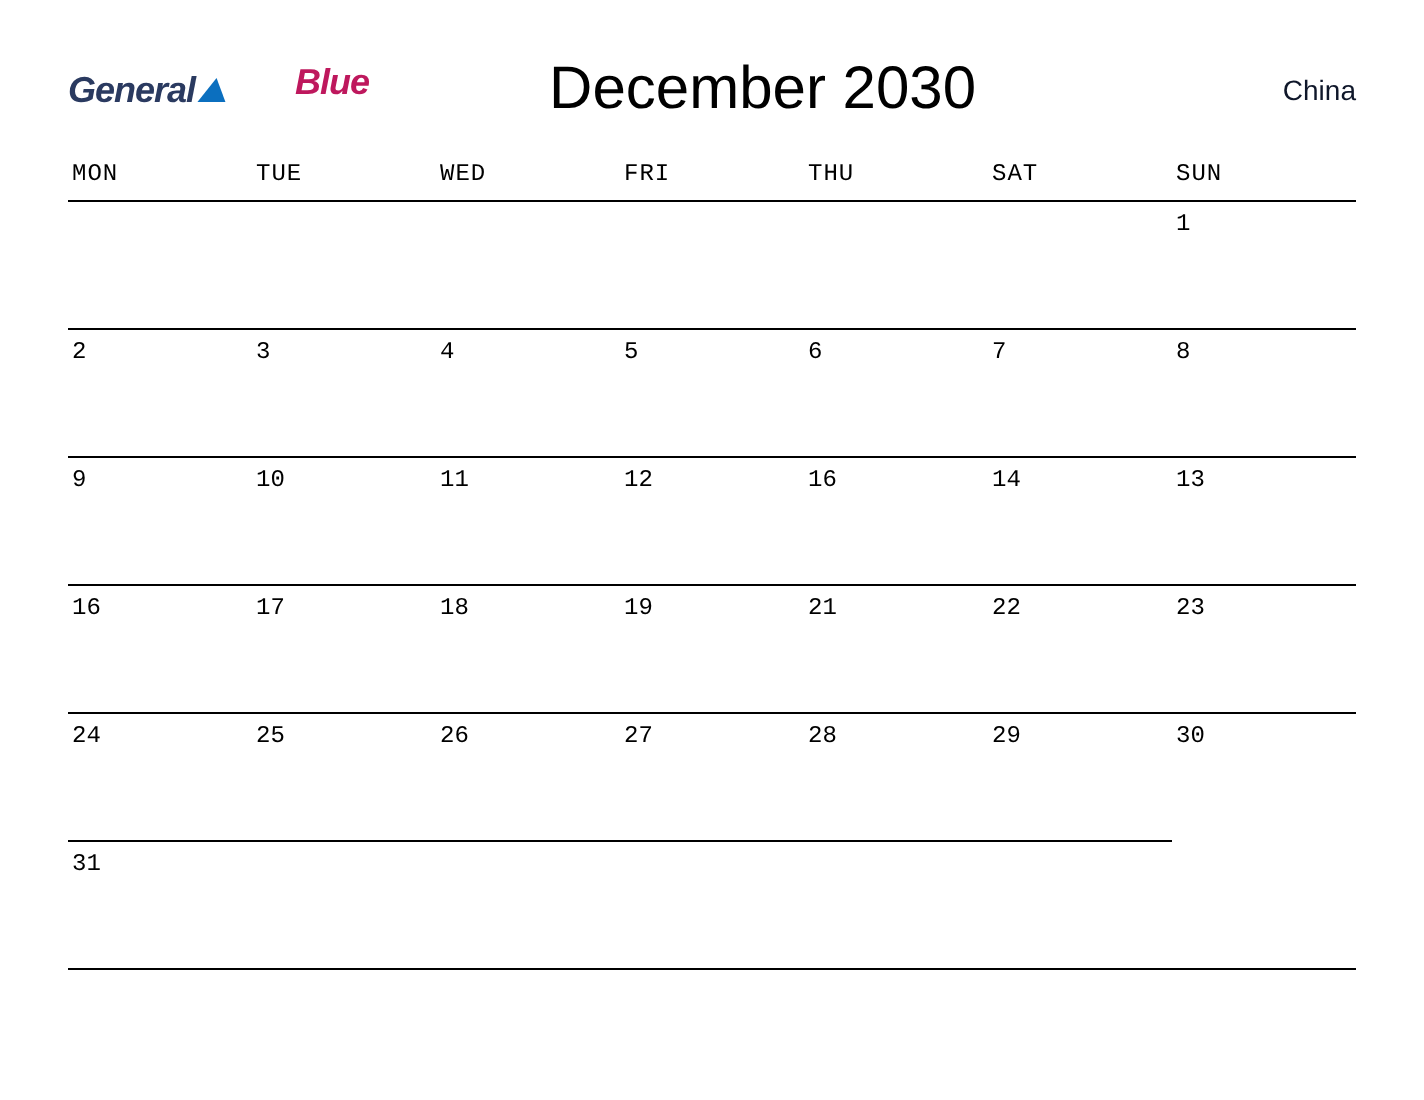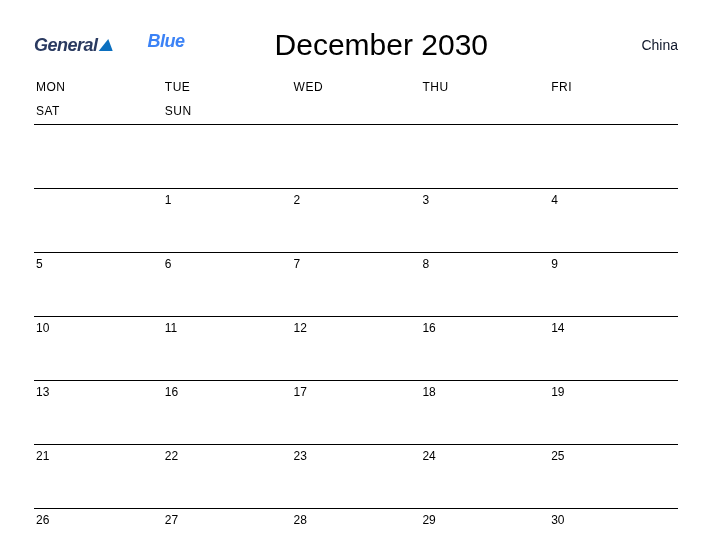--- a/index.html
+++ b/index.html
@@ -28,21 +28,21 @@
     display: flex;
     align-items: center;
     gap: 2px;
   }
   .logo-general {
     color: #2a3a60;
     font-size: 18px;
     letter-spacing: -0.5px;
   }
   .logo-blue {
-    color: #3b82f6;
+    color: #be185d;
     font-size: 18px;
     margin-left: 34px;
     margin-top: -4px;
     letter-spacing: -0.5px;
   }
   .logo-mark {
     width: 0; height: 0;
     border-left: 7px solid transparent;
     border-right: 7px solid transparent;
     border-bottom: 12px solid #0b6fbf;
@@ -57,21 +57,22 @@
     margin-left: -40px;
   }
   .region {
     font-size: 14px;
     color: #0f172a;
     min-width: 60px;
     text-align: right;
   }
   .grid {
     display: grid;
-    grid-template-columns: repeat(5, 1fr);
+    grid-template-columns: repeat(7, 1fr);
+    font-family: Liberation Mono, monospace;
   }
   .dow {
     font-size: 12px;
     padding: 4px 2px 6px 2px;
     letter-spacing: 0.5px;
   }
   .cell {
     border-top: 1px solid #000;
     height: 64px;
     font-size: 12px;
@@ -94,22 +95,22 @@
     <span class="logo-blue">Blue</span>
   </div>
   <div class="title">December 2030</div>
   <div class="region">China</div>
 </div>
 
 <div class="grid" id="dow-row">
     <div class="dow">MON</div>
     <div class="dow">TUE</div>
     <div class="dow">WED</div>
+    <div class="dow">FRI</div>
     <div class="dow">THU</div>
-    <div class="dow">FRI</div>
     <div class="dow">SAT</div>
     <div class="dow">SUN</div>
   </div>
 <div class="grid" id="cal-body">
     <div class="cell"></div>
     <div class="cell"></div>
     <div class="cell"></div>
     <div class="cell"></div>
     <div class="cell"></div>
     <div class="cell"></div>

